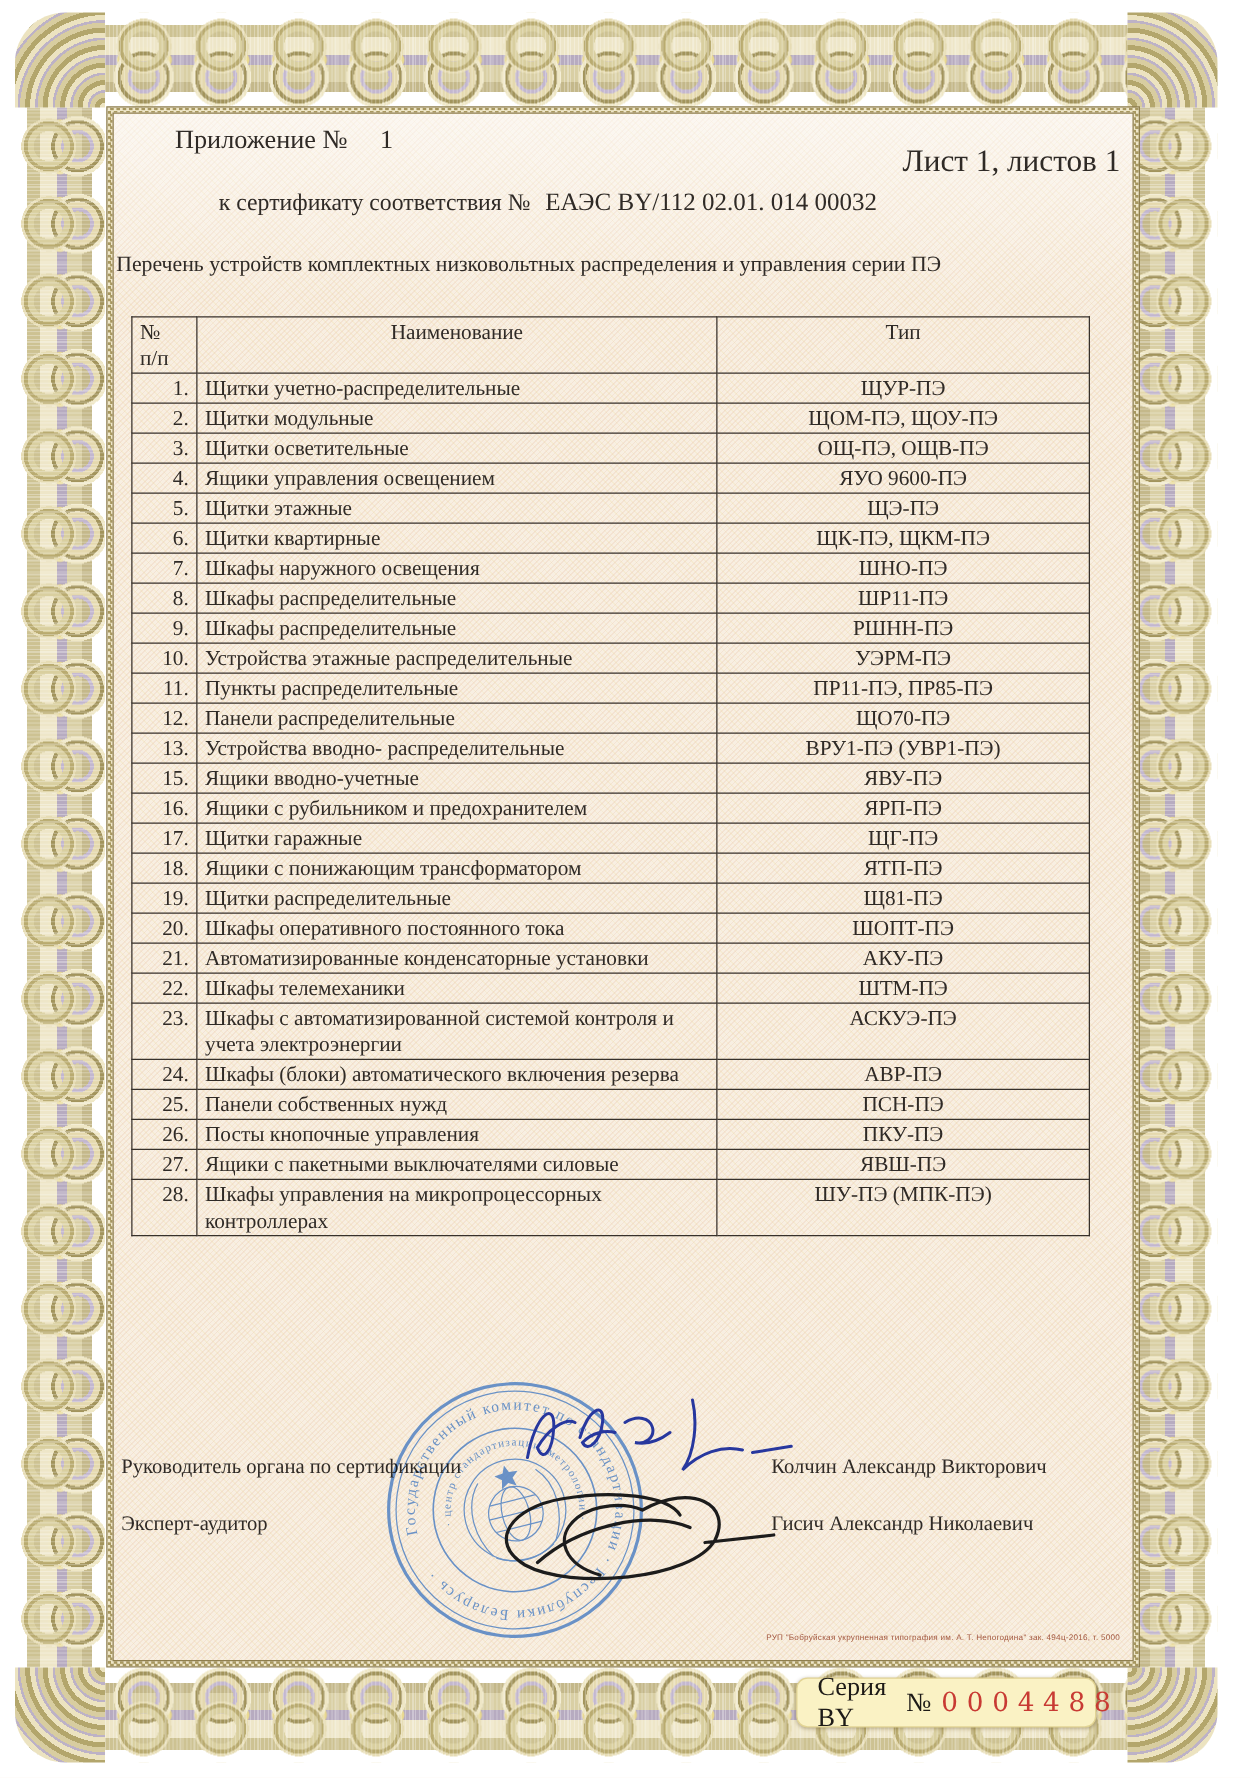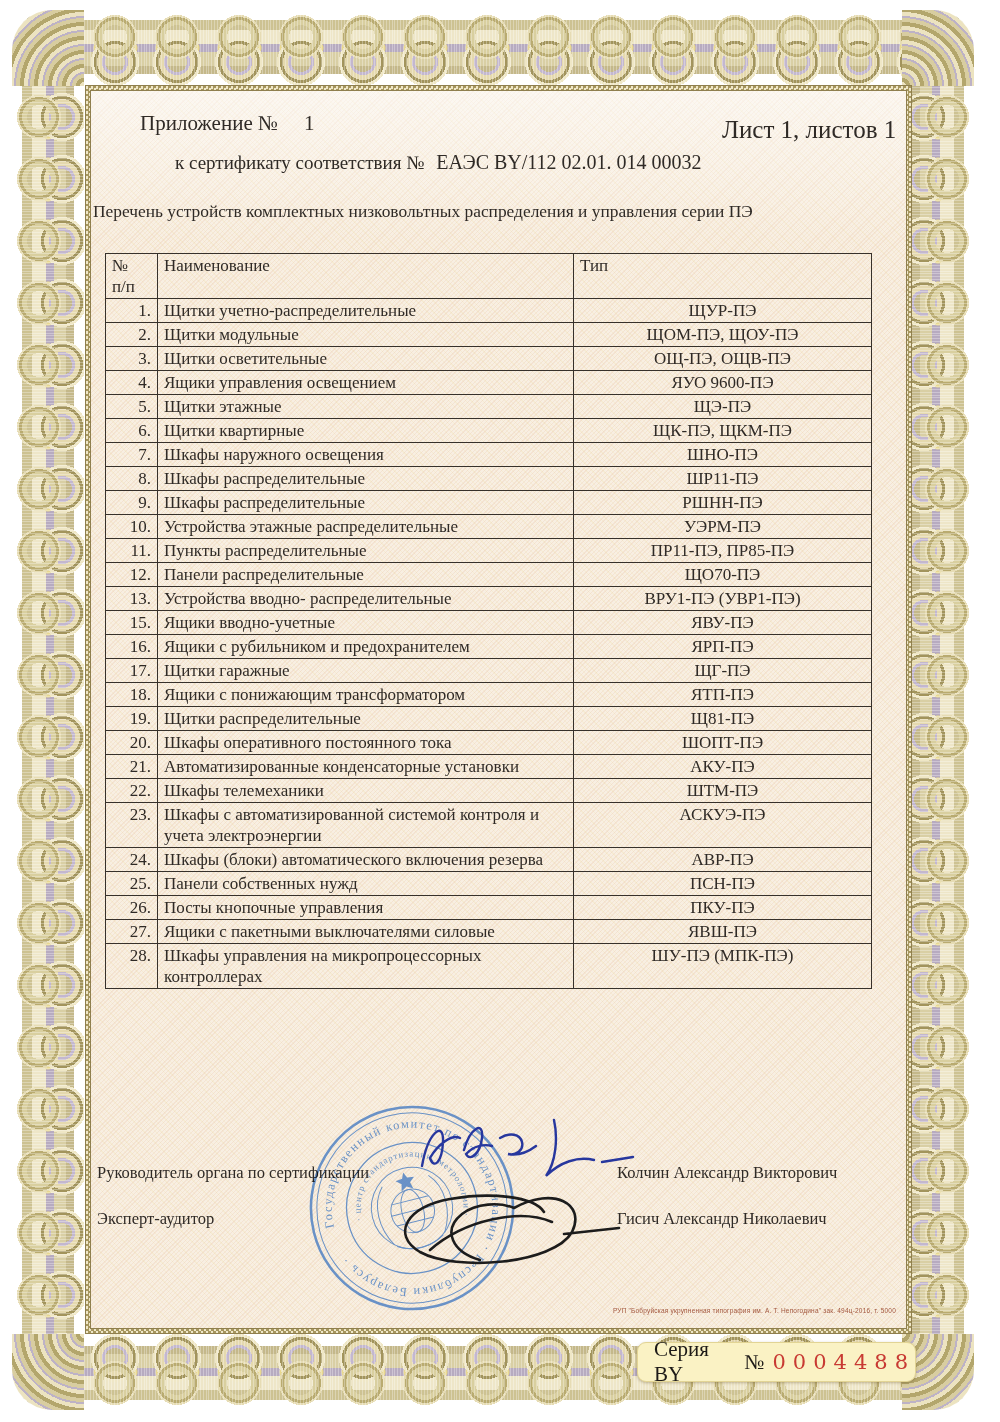--- a/index.html
+++ b/index.html
@@ -71,58 +71,58 @@
   .paper {
     position:absolute; inset:4px; border:1px solid #8f7f4e;
     background:
       linear-gradient(rgba(255,255,255,.55), rgba(255,255,255,0) 150px),
       repeating-linear-gradient(135deg, rgba(233,195,170,.28) 0 1px, rgba(0,0,0,0) 1px 3px),
       repeating-linear-gradient(45deg, rgba(240,225,170,.28) 0 1px, rgba(0,0,0,0) 1px 4px),
       #f8efe2;
   }
   
   .content { position:absolute; z-index:3; inset:0; }
-  .appendix-line { position:absolute; left:140px; top:111px; font-size:21px; white-space:nowrap; }
+  .appendix-line { position:absolute; left:140px; top:99px; font-size:21px; white-space:nowrap; }
   .appendix-num { margin-left:26px; }
   .sheet-info { position:absolute; left:722px; top:116px; font-size:25px; white-space:nowrap; }
   .cert-line { position:absolute; left:140px; top:151px; font-size:19px; white-space:nowrap;margin-left:35px; }
   .cert-num { margin-left:12px; font-size:20px; }
   .doc-title { position:absolute; left:93px; top:201px; font-size:17.4px; white-space:nowrap; }
   table.devices {
     position:absolute; left:105px; top:253px; width:766px;
     border-collapse:collapse; table-layout:fixed;
   }
   table.devices th, table.devices td {
     border:1.5px solid #37312b; font-weight:normal; font-size:17px; line-height:21px;
     padding:1px 6px; vertical-align:top;
   }
   col.c-num  { width:52px; }
   col.c-name { width:416px; }
   col.c-type { width:298px; }
   th.th-num { text-align:left; padding-left:5px; }
   th.th-num span { display:block; }
-  th.th-name, th.th-type { text-align:left; padding-top:3px; }
+  th.th-name, th.th-type { text-align:center; padding-top:3px; }
   td.td-num { text-align:right; padding-right:9px; }
   td.td-name { padding-left:8px; }
   td.td-type { text-align:center; }
   .sig-label { position:absolute; font-size:16.5px; white-space:nowrap;text-align:center; }
   .sig-name { position:absolute; font-size:16.5px; white-space:nowrap; }
   .lbl-head { left:97px; top:1163px; }
   .lbl-aud  { left:97px; top:1209px; }
   .nm-head  { left:617px; top:1163px; }
   .nm-aud   { left:617px; top:1209px; }
   .stamp { position:absolute; left:303px; top:1099px; width:218px; height:218px; z-index:4;
            opacity:.82; transform:rotate(-14deg); mix-blend-mode:multiply; }
   .sig-blue  { position:absolute; left:408px; top:1110px; width:235px; height:75px; z-index:5; }
   .sig-black { position:absolute; left:338px; top:1178px; width:285px; height:95px; z-index:5; }
   .print-info { position:absolute; top:1307px; left:210px; width:686px; text-align:right;
     font-family:"Liberation Sans","DejaVu Sans",sans-serif; font-size:6.5px; color:#a2573f;
     letter-spacing:.2px; z-index:3; white-space:nowrap; }
   .serial {
-    position:absolute; z-index:6; left:637px; top:1342px; width:279px; height:40px;
+    position:absolute; z-index:6; left:637px; top:1342px; width:240px; height:40px;
     background:#faf2c4; border:1px solid #e2d494; border-radius:9px;
     box-shadow:0 1px 3px rgba(90,70,30,.35);
     display:flex; align-items:center; padding:0 0 0 16px; box-sizing:border-box;
   }
   .serial-label { font-size:21px; color:#1d1a17; }
   .serial-no-sign { font-size:21px; margin-left:16px; color:#1d1a17; }
   .serial-number { margin-left:8px; font-size:21px; color:#c83a33; letter-spacing:7px;
     font-family:"DejaVu Serif","Liberation Serif",serif; }
 </style>
 </head>

